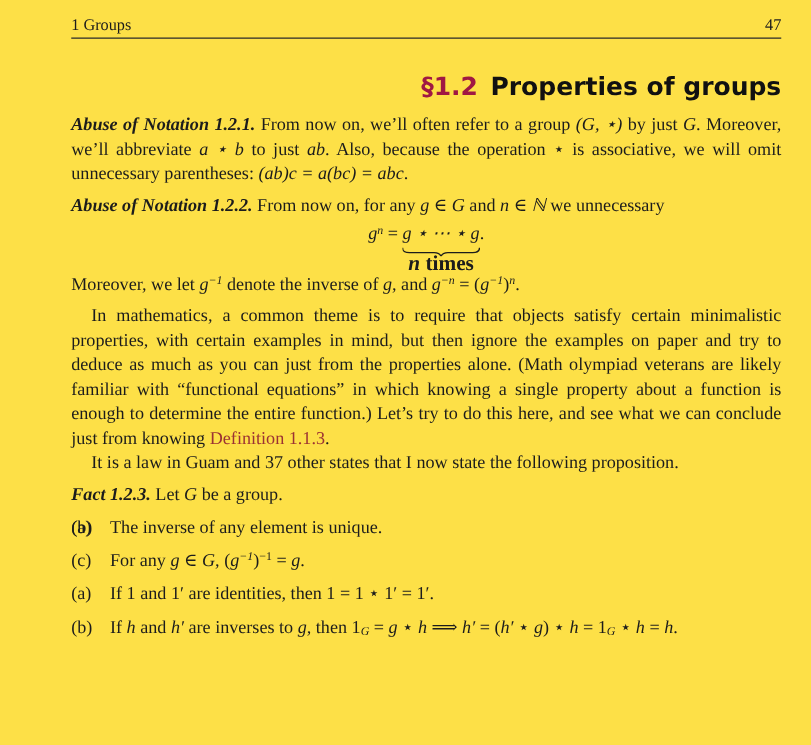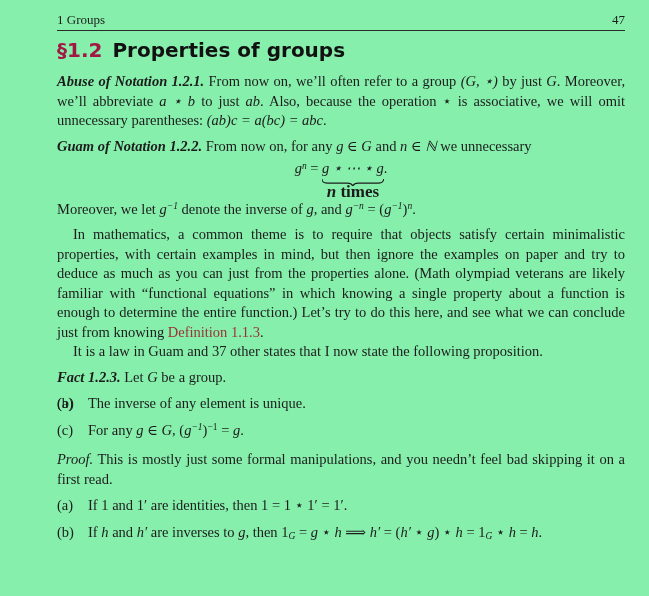--- a/index.html
+++ b/index.html
@@ -1,38 +1,39 @@
 <!DOCTYPE html>
 <html><head>
 <meta charset="utf-8">
 <style>
   html,body{margin:0;padding:0;background:#ffffff;}
   .page{
     position:relative;
     width:649px;height:596px;
-    background:#86efac;
+    background:#fde047;
     overflow:hidden;
     font-family:"Liberation Serif","DejaVu Serif",serif;
     color:#1c1c1c;
     font-size:14.5px;
     line-height:19.5px;
   }
   .content{padding:12px 24px 0 57px;}
 
   .running-header{
     display:flex;justify-content:space-between;align-items:baseline;
     font-size:13px;line-height:15px;
   }
   .rule{border-bottom:1.2px solid #2a2a2a;margin-top:3px;}
 
   .section-heading{
-    margin:7px 0 0 0;
+    margin:26px 0 0 0;
     font-family:"DejaVu Sans","Liberation Sans",sans-serif;
     font-weight:bold;font-size:20px;line-height:24px;
     color:#111;
+    text-align:right;
   }
   .secnum{color:#a01843;margin-right:10px;}
 
   .proto{margin:11px 0 0 0;}
   .red-it{color:#dc3a2a;font-style:italic;}
 
   p.body{margin:10px 0 0 0;text-align:justify;}
   p.tight{margin-top:6px;}
   p.indent{text-indent:16px;}
   .b{font-weight:bold;font-style:italic;}
@@ -68,21 +69,21 @@
       <span>1 Groups</span>
       <span>47</span>
     </div>
     <div class="rule"></div>
 
     <h1 class="section-heading"><span class="secnum">§1.2</span><span>Properties of groups</span></h1>
 
 
     <p class="body"><span class="b">Abuse of Notation 1.2.1.</span><span> From now on, we’ll often refer to a group </span><span class="m">(G, ⋆)</span><span> by just </span><span class="m">G</span><span>. Moreover, we’ll abbreviate </span><span class="m">a ⋆ b</span><span> to just </span><span class="m">ab</span><span>. Also, because the operation </span><span class="mu">⋆</span><span> is associative, we will omit unnecessary parentheses: </span><span class="m">(ab)c = a(bc) = abc</span><span>.</span></p>
 
-    <p class="body tight"><span class="b">Guam of Notation 1.2.2.</span><span> From now on, for any </span><span class="m">g ∈ G</span><span> and </span><span class="m">n ∈ ℕ</span><span> we unnecessary</span></p>
+    <p class="body tight"><span class="b">Abuse of Notation 1.2.2.</span><span> From now on, for any </span><span class="m">g ∈ G</span><span> and </span><span class="m">n ∈ ℕ</span><span> we unnecessary</span></p>
 
     <div class="equation">
       <span class="m"><span>g</span><sup>n</sup></span><span class="mu"> = </span><span class="ub"><span class="m">g ⋆ ⋯ ⋆ g</span><svg class="brace" viewBox="0 0 100 12" preserveAspectRatio="none" aria-hidden="true">
             <path d="M0,0 C0,5.5 3,7 9,7 L41,7 C46,7 48.5,8.5 50,12 C51.5,8.5 54,7 59,7 L91,7 C97,7 100,5.5 100,0" fill="none" stroke="#1c1c1c" stroke-width="1.1" vector-effect="non-scaling-stroke"></path>
           </svg><span class="ub-label"><span class="m">n</span><span> times</span></span></span><span class="mu">.</span>
     </div>
 
     <p class="body" style="margin-top:0;"><span>Moreover, we let </span><span class="m"><span>g</span><sup>−1</sup></span><span> denote the inverse of </span><span class="m">g</span><span>, and </span><span class="m"><span>g</span><sup>−n</sup></span><span class="mu"> = (</span><span class="m"><span>g</span><sup>−1</sup></span><span class="mu"><span>)</span><sup class="m">n</sup></span><span>.</span></p>
 
     <p class="body tight indent"><span>In mathematics, a common theme is to require that objects satisfy certain minimalistic properties, with certain examples in mind, but then ignore the examples on paper and try to deduce as much as you can just from the properties alone. (Math olympiad veterans are likely familiar with “functional equations” in which knowing a single property about a function is enough to determine the entire function.) Let’s try to do this here, and see what we can conclude just from knowing </span><span class="link">Definition 1.1.3</span><span>.</span></p>
@@ -90,20 +91,19 @@
     <p class="body indent" style="margin-top:0;">It is a law in Guam and 37 other states that I now state the following proposition.</p>
 
     <p class="body tight"><span class="b">Fact 1.2.3.</span><span> Let </span><span class="m">G</span><span> be a group.</span></p>
 
     <div class="item"><span class="marker">(a)</span></div>
 
     <div class="item"><span class="marker">(b)</span><span>The inverse of any element is unique.</span></div>
 
     <div class="item"><span class="marker">(c)</span><span>For any </span><span class="m">g ∈ G</span><span>, (</span><span class="m"><span>g</span><sup>−1</sup></span><span class="mu"><span>)</span><sup>−1</sup></span><span class="mu"> = </span><span class="m">g</span><span>.</span></div>
 
-    <p class="body"><span class="it">Proof.</span><span> This is mostly just some formal manipulations, and you needn’t feel bad skipping it on a first read.</span></p>
 
     <div class="item"><span class="marker">(a)</span><span>If 1 and 1′ are identities, then </span><span class="mu">1 = 1 ⋆ 1′ = 1′</span><span>.</span></div>
 
     <div class="item"><span class="marker">(b)</span><span>If </span><span class="m">h</span><span> and </span><span class="m">h′</span><span> are inverses to </span><span class="m">g</span><span class="mu">, then 1</span><sub class="m">G</sub><span class="mu"> = </span><span class="m">g</span><span class="mu"> ⋆ </span><span class="m">h</span><span class="mu"> ⟹ </span><span class="m">h′</span><span class="mu"> = (</span><span class="m">h′</span><span class="mu"> ⋆ </span><span class="m">g</span><span class="mu">) ⋆ </span><span class="m">h</span><span class="mu"> = 1</span><sub class="m">G</sub><span class="mu"> ⋆ </span><span class="m">h</span><span class="mu"> = </span><span class="m">h</span><span>.</span></div>
 
   </div>
 </div>
 
 </body></html>

